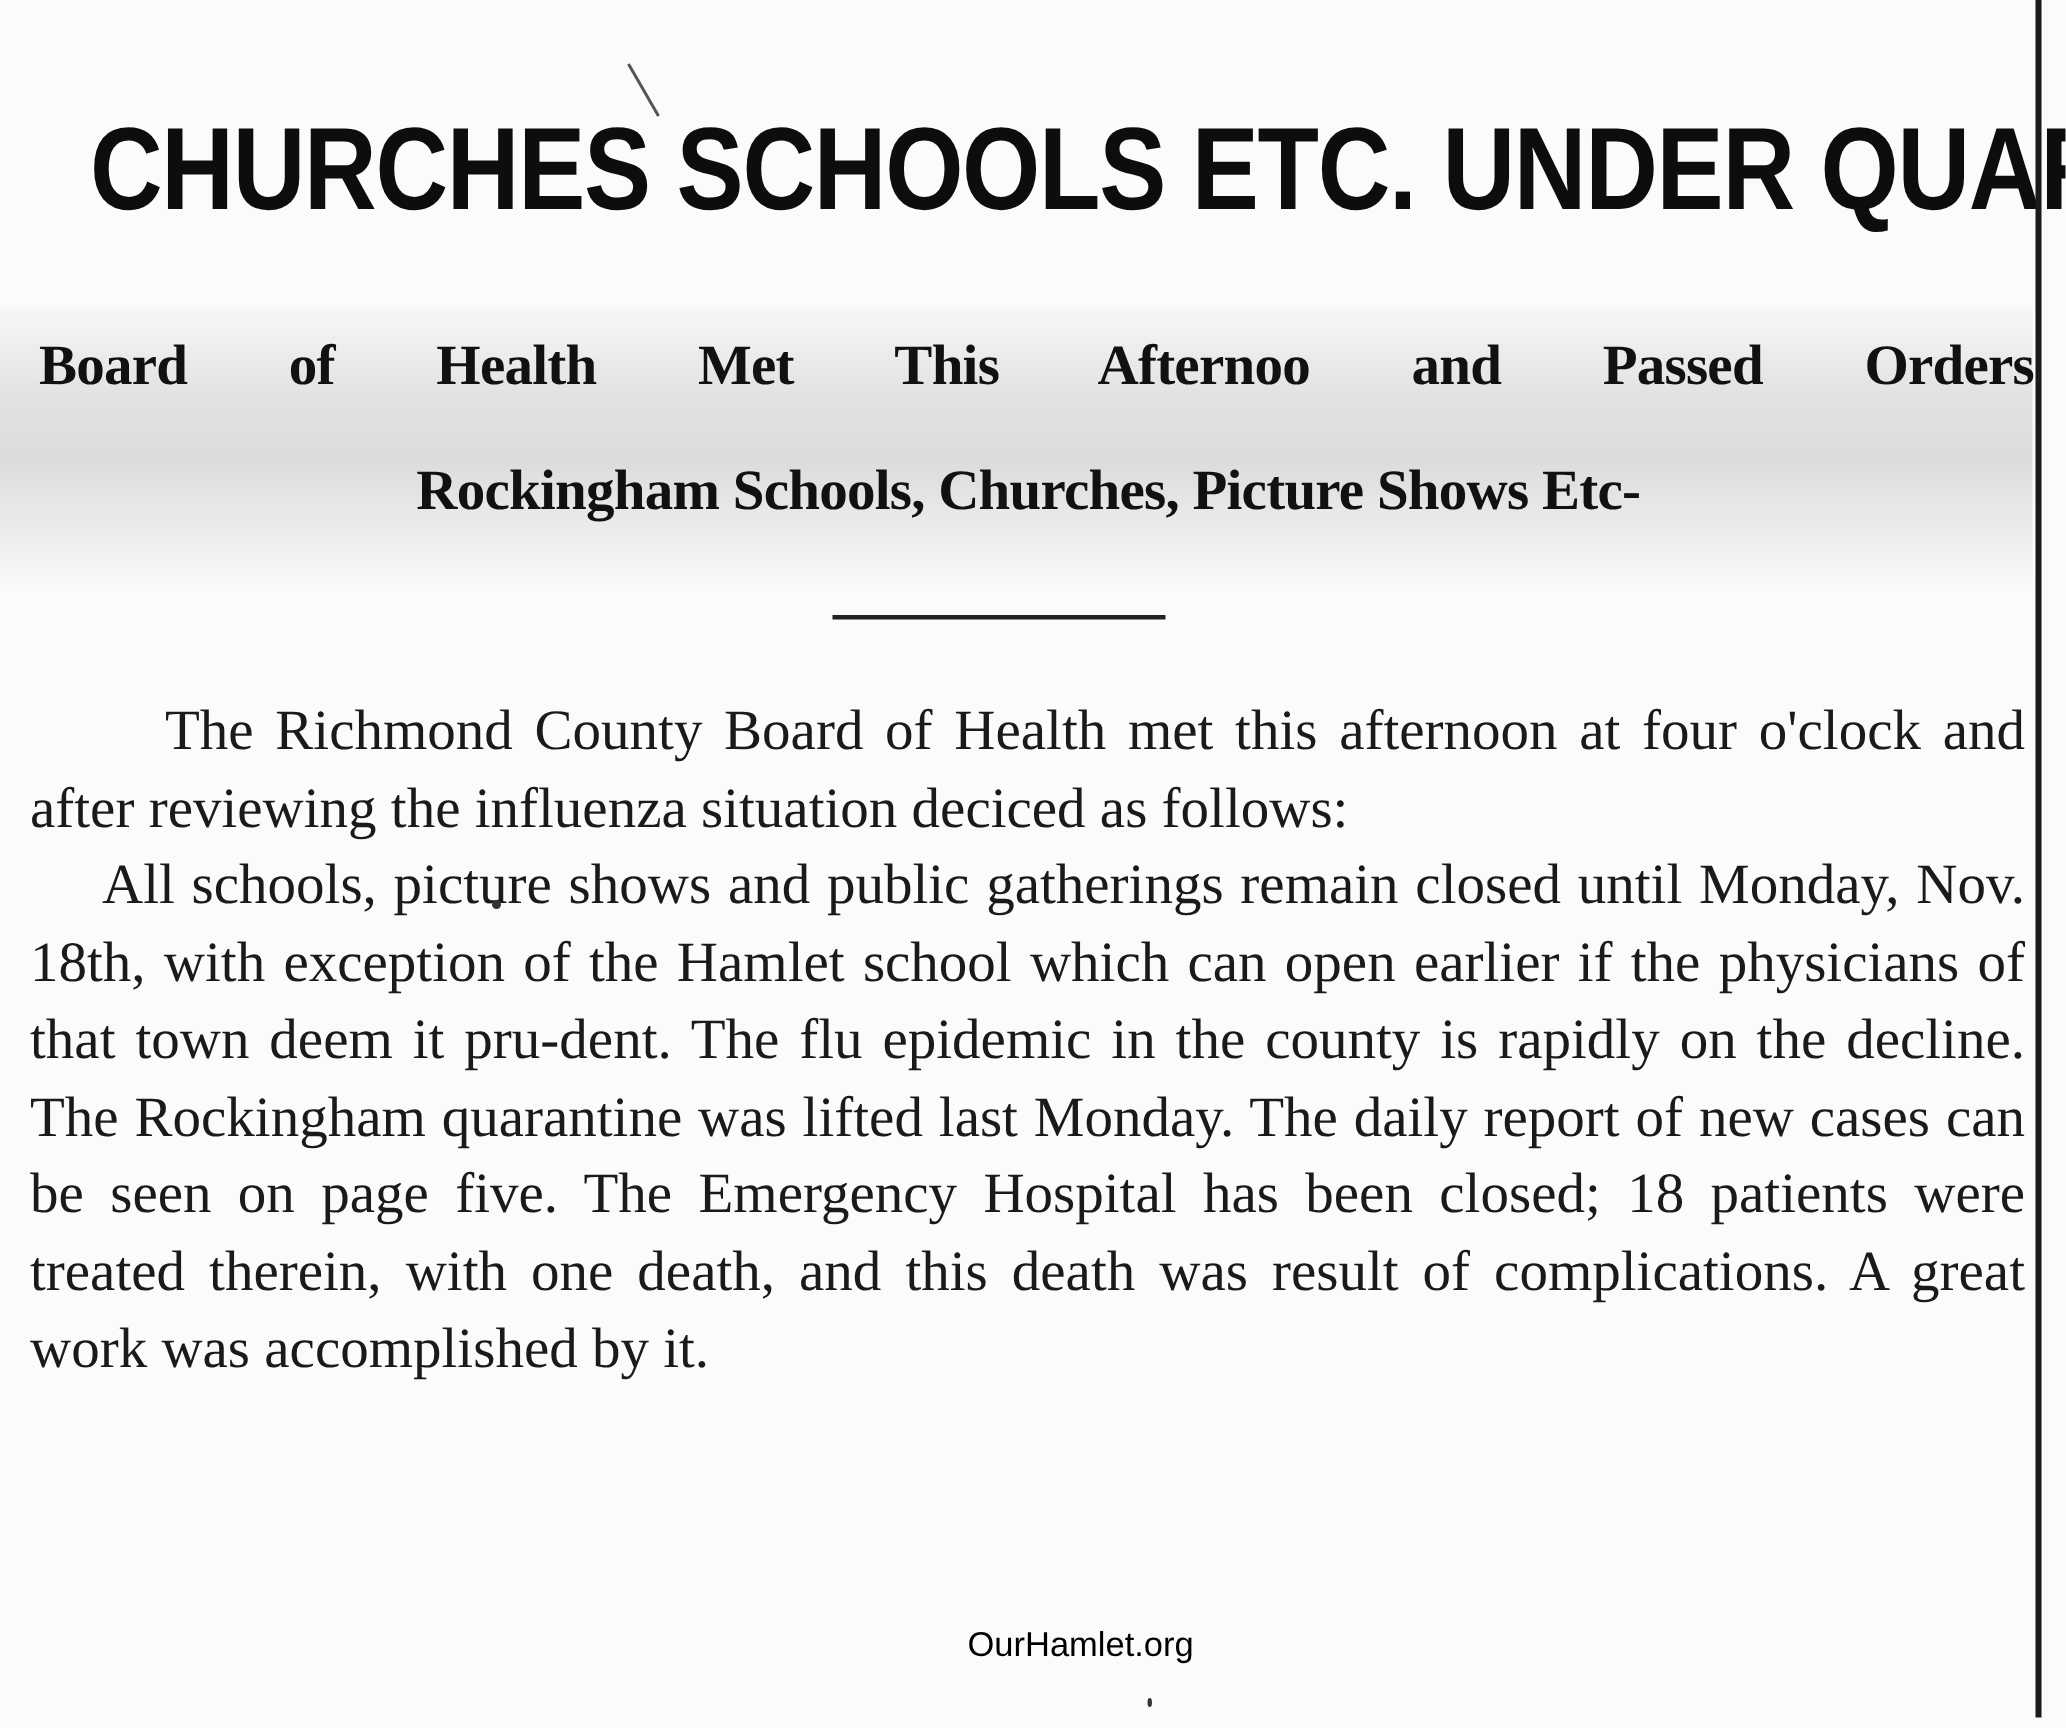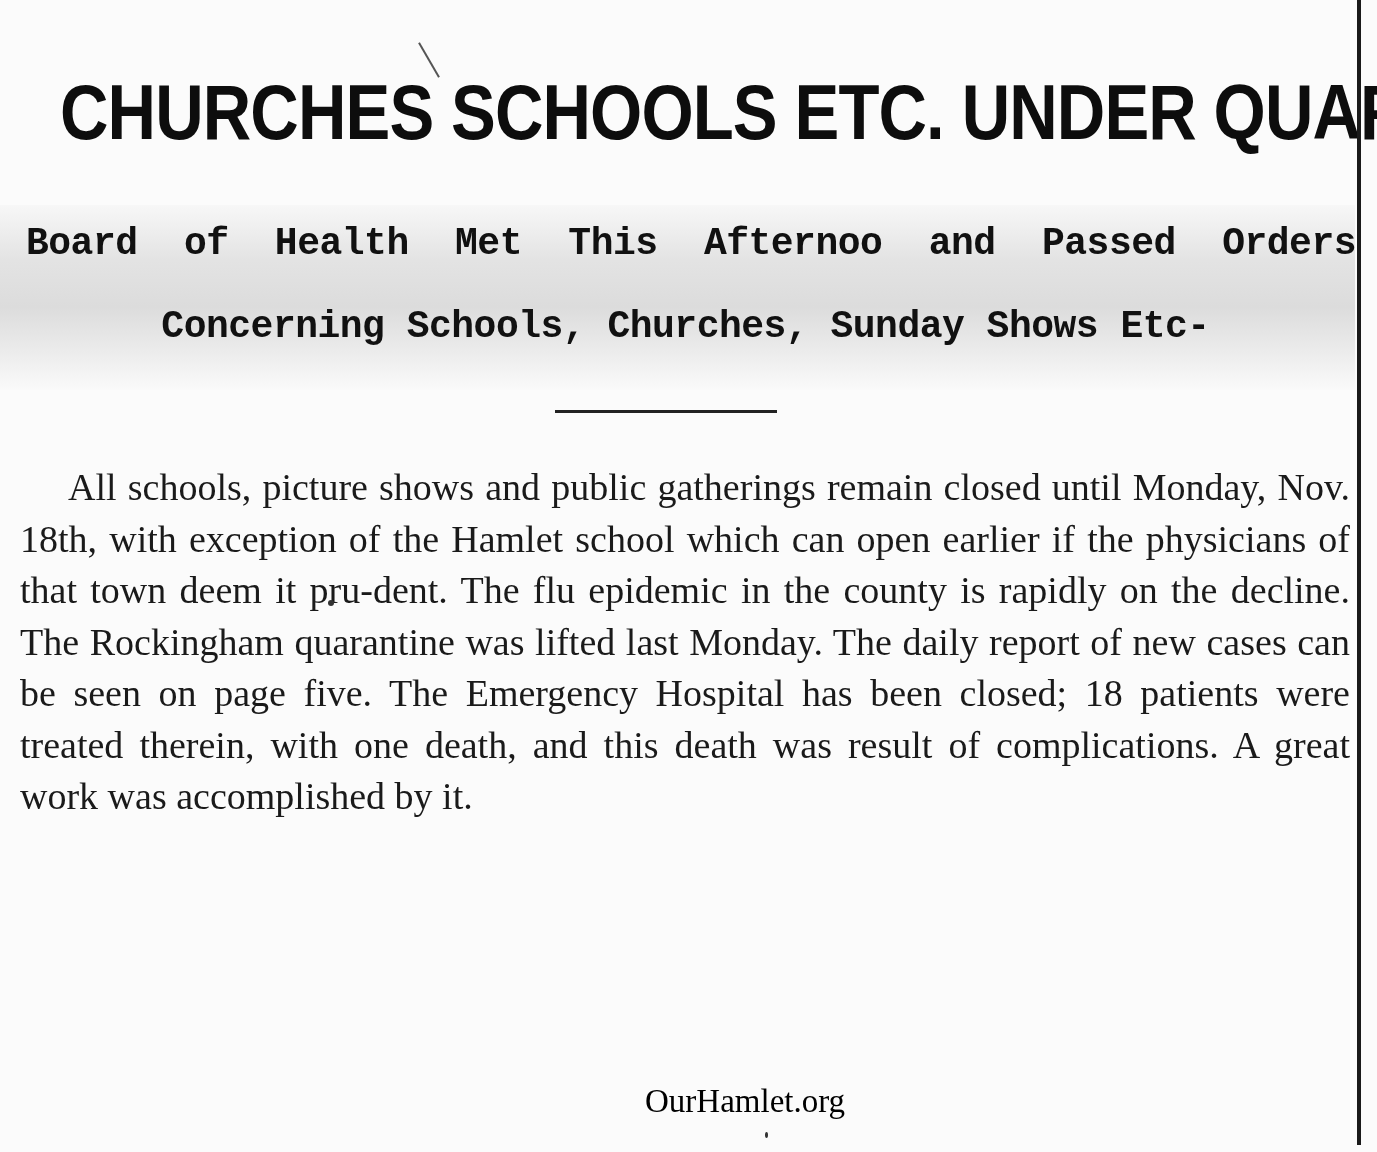--- a/index.html
+++ b/index.html
@@ -50,21 +50,21 @@
       position: absolute;
       left: 0; top: 205px;
       width: 1355px;
       height: 185px;
       background: linear-gradient(180deg, #f7f7f7 0%, #e3e3e3 30%, #dcdcdc 55%, #ececec 80%, #fafafa 100%);
     }
     .subhead {
       position: absolute;
       left: 0;
       width: 1355px;
-      font-family: Liberation Mono, monospace;
+      font-family: Liberation Serif, serif;
       font-weight: bold;
       font-size: 38px;
       white-space: nowrap;
       color: #111;
       letter-spacing: -0.5px;
     }
     .subhead.line1 {
       top: 222px;
       left: 26px;
       width: 1330px;
@@ -105,22 +105,22 @@
     .body-text p.indent-small {
       text-indent: 48px;
     }
     .p-justify-last-left {
       text-align-last: left;
     }
     .watermark {
       position: absolute;
       left: 645px;
       top: 1083px;
-      font-family: Liberation Serif, serif;
-      font-size: 33px;
+      font-family: Liberation Sans, sans-serif;
+      font-size: 23px;
       color: #000;
       letter-spacing: 0px;
     }
     .speck {
       position: absolute;
       background: #333;
       border-radius: 50%;
     }
     .scratch {
       position: absolute;
@@ -136,25 +136,26 @@
 <div class="page">
 
   <div class="scratch"></div>
 
   <div class="headline">CHURCHES SCHOOLS ETC. UNDER QUARANTINE</div>
 
   <div class="subhead-band"></div>
 
   <div class="subhead line1">Board of  Health  Met This  Afternoo and  Passed  Orders</div>
 
-  <div class="subhead line2">Concerning Schools, Churches, Sunday Shows Etc-</div>
+  <div class="subhead line2">Rockingham Schools, Churches, Picture Shows Etc-</div>
 
   <div class="divider"></div>
 
   <div class="body-text">
+    <p class="indent p-justify-last-left">The Richmond County  Board of Health met this  afternoon  at four o'clock and after reviewing the influenza  situation deciced  as follows:</p>
     <p class="indent-small p-justify-last-left">All schools, picture shows and public  gatherings  remain  closed until Monday, Nov. 18th,  with  exception  of  the  Hamlet  school which can open earlier if the physicians of that town deem it  pru-dent.  The flu epidemic in the county  is  rapidly  on  the  decline. The Rockingham quarantine was lifted last  Monday.   The  daily report of new cases can be seen  on  page  five.   The  Emergency Hospital has been closed; 18 patients  were  treated  therein,  with one death, and this death was  result  of  complications.   A  great work was accomplished by it.</p>
   </div>
 
   <div class="speck" style="left:328px;top:600px;width:6px;height:6px;"></div>
   <div class="speck" style="left:765px;top:1132px;width:3px;height:6px;"></div>
 
   <div class="watermark">OurHamlet.org</div>
 
   <div class="column-rule"></div>
 </div>

